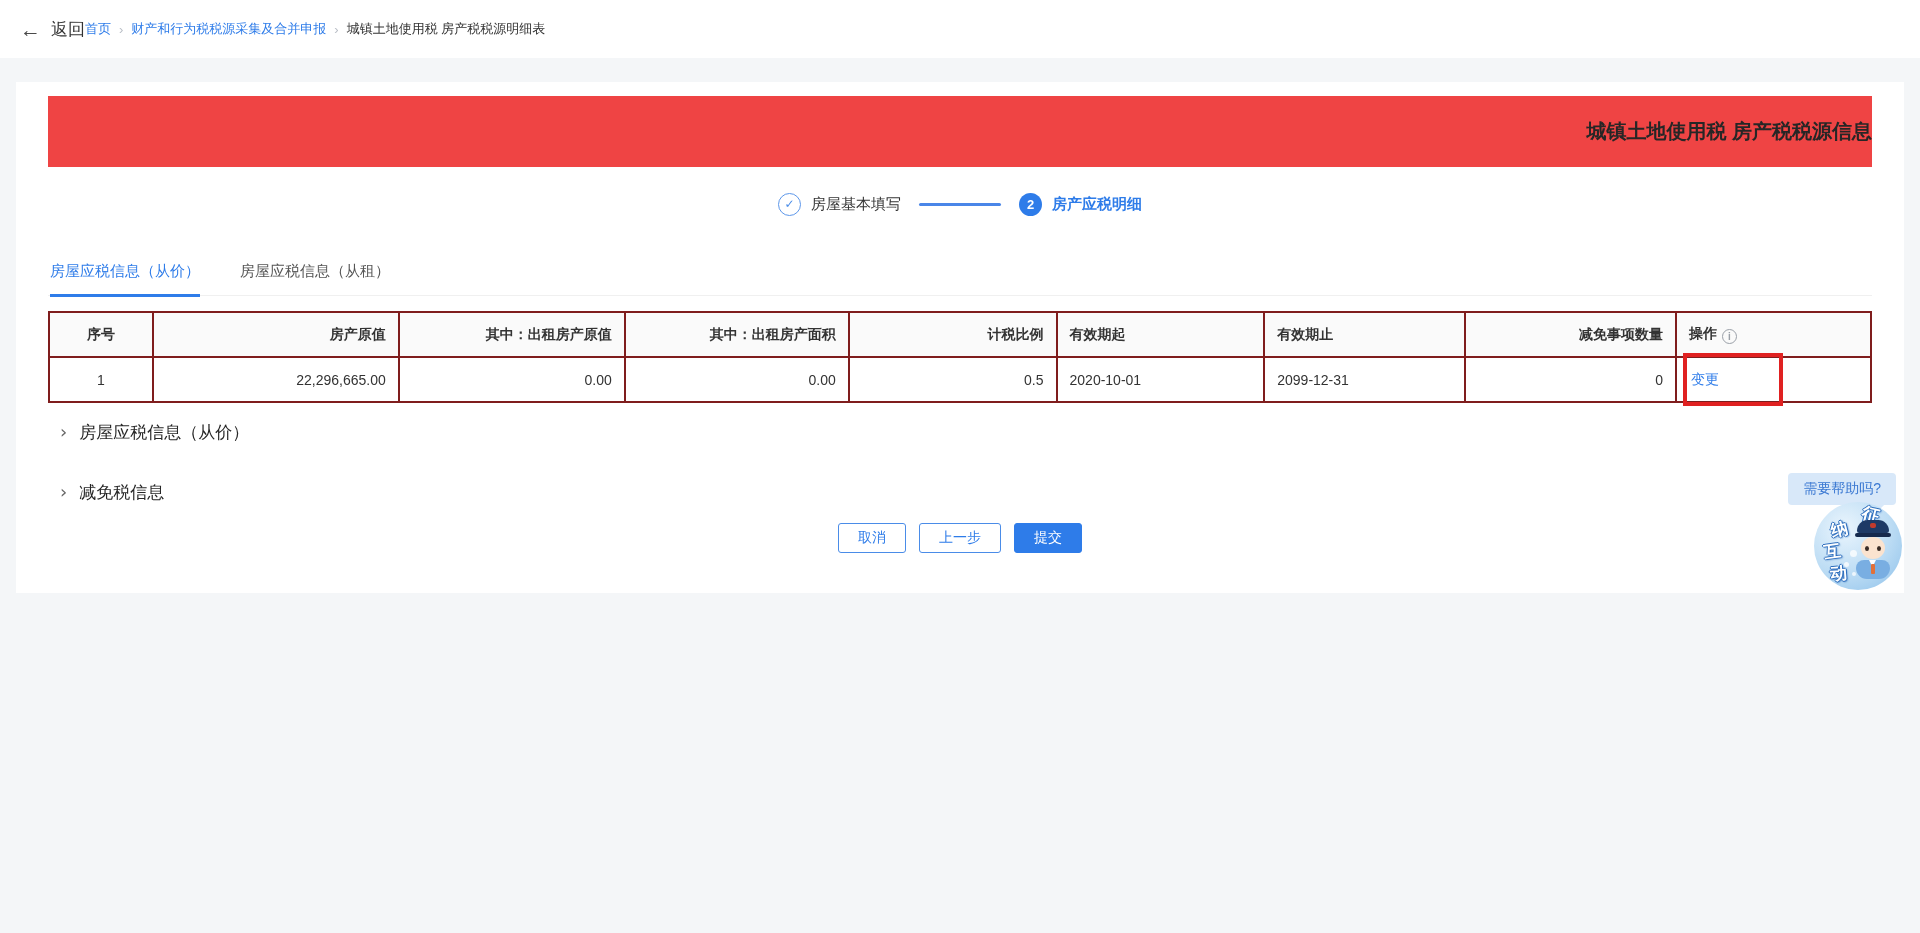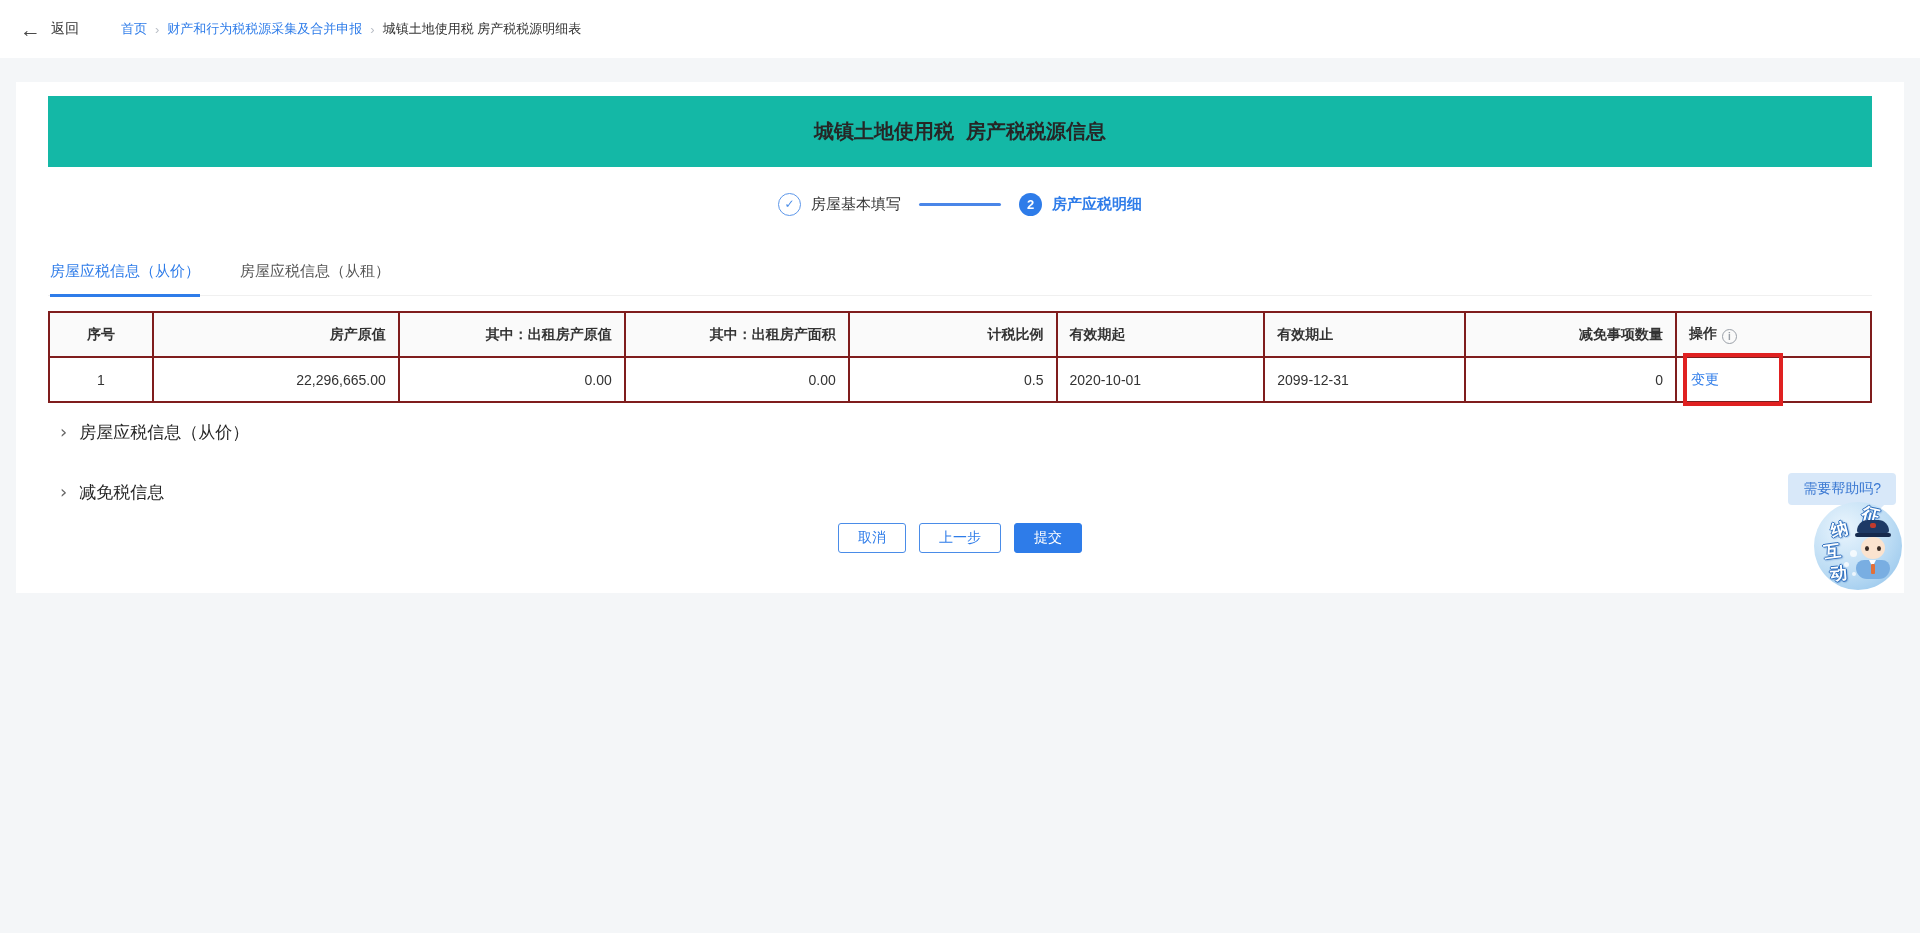--- a/index.html
+++ b/index.html
@@ -3,30 +3,30 @@
 <meta charset="utf-8">
 <style>
   * { margin:0; padding:0; box-sizing:border-box; }
   html,body { width:1920px; height:933px; overflow:hidden;
     font-family:"Liberation Sans","DejaVu Sans",sans-serif; background:#f4f6f8; color:#333; }
 
   
   .topbar { height:58px; background:#fff; display:flex; align-items:center; padding-left:20px; }
   .back { display:flex; align-items:center; cursor:pointer; }
   .back-arrow { font-size:21px; color:#4a4a4a; line-height:1; }
-  .back-label { font-size:14px; color:#333; margin-left:10px; }
-  .breadcrumb { margin-left:42px; display:flex; align-items:center; font-size:13px; }
+  .back-label { font-size:17px; color:#333; margin-left:10px; }
+  .breadcrumb { display:flex; align-items:center; font-size:13px; }
   .breadcrumb a { color:#2e7ce9; text-decoration:none; cursor:pointer; }
   .breadcrumb .sep { color:#b9bec6; margin:0 8px; font-size:13px; }
   .breadcrumb .current { color:#333; }
 
   
   .card { margin:24px 16px 0; background:#fff; height:511px; padding:14px 32px 0; }
 
-  .title-band { height:71px; background:#14b8a6; display:flex; align-items:center; justify-content:center;font-family:Liberation Mono, monospace; }
+  .title-band { height:71px; background:#ef4444; display:flex; align-items:center; justify-content:flex-end; }
   .title-band h1 { font-size:20px; font-weight:bold; color:#262626; }
 
   
   .stepper { margin-top:25px; height:24px; display:flex; align-items:center; justify-content:center; }
   .step { display:flex; align-items:center; }
   .step-circle { width:23px; height:23px; border-radius:50%; display:flex; align-items:center; justify-content:center; font-size:13px; }
   .step-circle.done { border:1.5px solid #5d97ea; color:#4a8ce8; background:#fff; font-size:12px; }
   .step-circle.active { background:#2e7ce9; color:#fff; font-weight:bold; }
   .step-label { font-size:15px; margin-left:10px; }
   .step-label.done { color:#333; }

